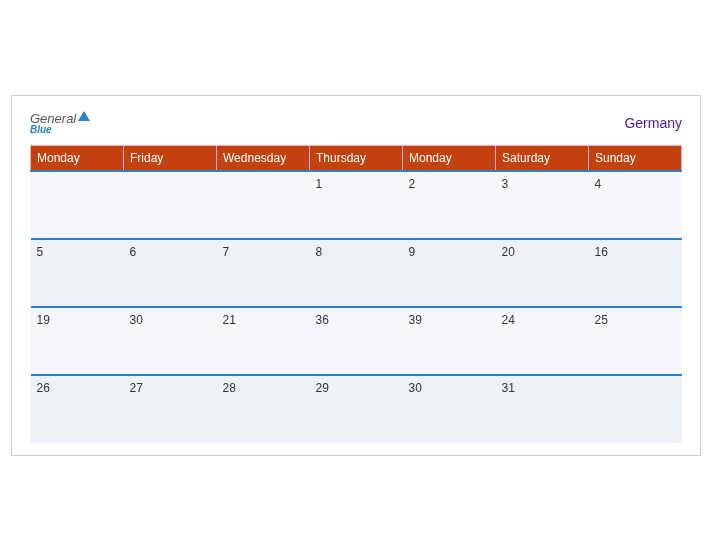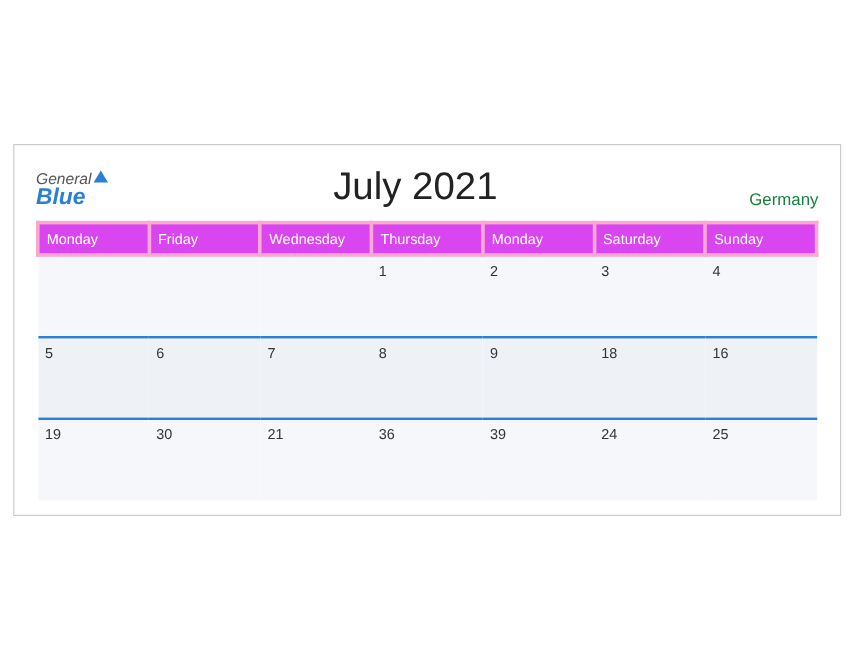--- a/index.html
+++ b/index.html
@@ -13,37 +13,37 @@
       justify-content: center;
     }
     .calendar-container {
       width: 690px;
       background: #fff;
       border: 1px solid #ccc;
       padding: 16px 18px 12px 18px;
     }
     .calendar-header {
       display: flex;
-      align-items: flex-end;
+      align-items: center;
       justify-content: space-between;
       margin-bottom: 10px;
       gap: 36px;
     }
     .logo {
       display: flex;
       flex-direction: column;
       line-height: 1;
     }
     .logo-general {
       font-size: 13px;
       color: #555;
       font-style: italic;
     }
     .logo-blue {
-      font-size: 19px;
+      font-size: 10px;
       color: #2980d4;
       font-weight: bold;
       font-style: italic;
     }
     .logo-triangle {
       display: inline-block;
       width: 0;
       height: 0;
       border-left: 6px solid transparent;
       border-right: 6px solid transparent;
@@ -59,36 +59,36 @@
     }
     .month-title {
       font-size: 32px;
       font-weight: normal;
       color: #222;
       text-align: center;
       flex: 1;
     }
     .country {
       font-size: 14px;
-      color: #15803d;
+      color: #4c1d95;
       min-width: 80px;
       text-align: right;
     }
     .calendar-grid {
       width: 100%;
       border-collapse: collapse;
     }
     .calendar-grid th {
-      background: #d946ef;
+      background: #c2410c;
       color: #fff;
       font-size: 12px;
       font-weight: normal;
       text-align: left;
       padding: 5px 6px;
-      border: 3px solid #f9a8d4;
+      border: 1px solid #f9a8d4;
     }
     .calendar-grid td {
       width: calc(100% / 7);
       height: 68px;
       vertical-align: top;
       padding: 5px 6px;
       font-size: 12px;
       color: #333;
       border-top: 2px solid #2980d4;
       border-left: none;
@@ -112,21 +112,20 @@
 
 <div class="calendar-container">
   <div class="calendar-header">
     <div class="logo">
       <div class="logo-top">
         <span class="logo-general">General</span>
         <span class="logo-triangle"></span>
       </div>
       <span class="logo-blue">Blue</span>
     </div>
-    <div class="month-title">July 2021</div>
     <div class="country">Germany</div>
   </div>
 
   <table class="calendar-grid">
     <thead>
       <tr id="weekday-header">
           <th>Monday</th>
           <th>Friday</th>
           <th>Wednesday</th>
           <th>Thursday</th>
@@ -144,27 +143,36 @@
           <td><span class="day-num">2</span></td>
           <td><span class="day-num">3</span></td>
           <td><span class="day-num">4</span></td>
         </tr>
         <tr>
           <td><span class="day-num">5</span></td>
           <td><span class="day-num">6</span></td>
           <td><span class="day-num">7</span></td>
           <td><span class="day-num">8</span></td>
           <td><span class="day-num">9</span></td>
-          <td><span class="day-num">18</span></td>
+          <td><span class="day-num">20</span></td>
           <td><span class="day-num">16</span></td>
         </tr>
         <tr>
           <td><span class="day-num">19</span></td>
           <td><span class="day-num">30</span></td>
           <td><span class="day-num">21</span></td>
           <td><span class="day-num">36</span></td>
           <td><span class="day-num">39</span></td>
           <td><span class="day-num">24</span></td>
           <td><span class="day-num">25</span></td>
         </tr>
+        <tr>
+          <td><span class="day-num">26</span></td>
+          <td><span class="day-num">27</span></td>
+          <td><span class="day-num">28</span></td>
+          <td><span class="day-num">29</span></td>
+          <td><span class="day-num">30</span></td>
+          <td><span class="day-num">31</span></td>
+          <td class="empty"></td>
+        </tr>
       </tbody>
   </table>
 </div>
 
 </body></html>

